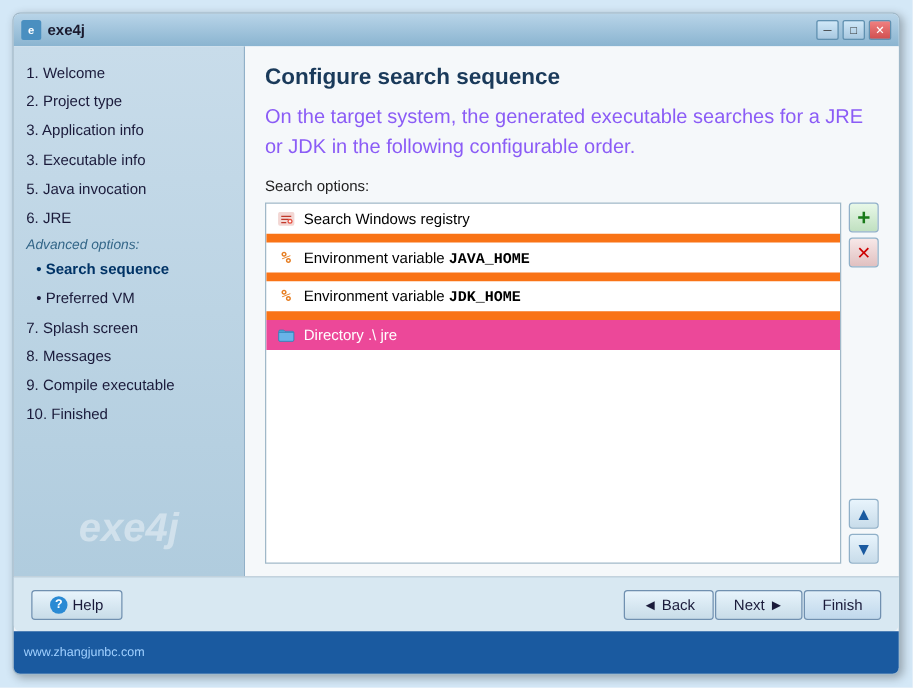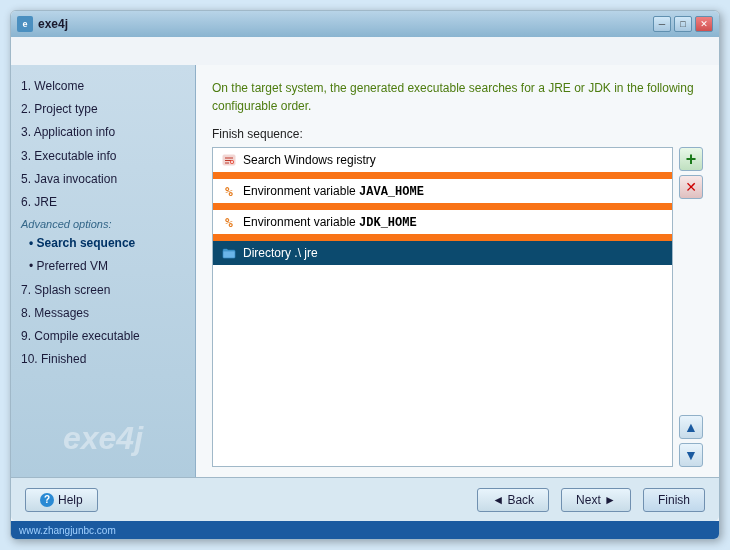--- a/index.html
+++ b/index.html
@@ -73,21 +73,20 @@
       color: #333;
     }
     .tb-btn.close {
       background: linear-gradient(to bottom, #f08080, #d05050);
       color: white;
     }
     .content {
       display: flex;
       flex: 1;
       overflow: hidden;
-      margin-top: 28px;
     }
     .sidebar {
       width: 185px;
       background: linear-gradient(to bottom, #c8dcea, #b0ccde);
       padding: 10px 0;
       overflow-y: auto;
       position: relative;
       border-right: 1px solid #90b0c8;
     }
     .sidebar-logo {
@@ -132,22 +131,22 @@
       background: #f5f8fa;
       padding: 14px 16px 10px;
     }
     .main-title {
       font-size: 18px;
       font-weight: bold;
       color: #1a3a5a;
       margin-bottom: 10px;
     }
     .main-desc {
-      font-size: 12px;
-      color: #4d7c0f;
+      font-size: 16px;
+      color: #8b5cf6;
       line-height: 1.5;
       margin-bottom: 12px;
     }
     .section-label {
       font-size: 12px;
       color: #222;
       margin-bottom: 6px;
     }
     .sequence-area {
       display: flex;
@@ -164,21 +163,21 @@
       display: flex;
       align-items: center;
       padding: 4px 8px;
       gap: 6px;
       cursor: pointer;
       font-size: 12px;
       border-bottom: 7px solid #f97316;
     }
     .seq-item:last-child { border-bottom: none; }
     .seq-item.selected {
-      background: #0c4a6e;
+      background: #ec4899;
       color: white;
     }
     .seq-icon {
       width: 16px;
       height: 16px;
       display: flex;
       align-items: center;
       justify-content: center;
       font-size: 11px;
       flex-shrink: 0;
@@ -227,38 +226,38 @@
       height: 44px;
       background: #d8e8f2;
       border-top: 1px solid #a0b8c8;
       display: flex;
       align-items: center;
       justify-content: space-between;
       padding: 0 14px;
       border-radius: 0 0 5px 5px;
     }
     .footer-left { display: flex; gap: 6px; }
-    .footer-right { display: flex; gap: 12px; }
+    .footer-right { display: flex; gap: 1px; }
     .foot-btn {
       padding: 4px 14px;
       border: 1px solid #7090b0;
       border-radius: 3px;
       background: linear-gradient(to bottom, #e8f4fc, #c8dce8);
       font-size: 12px;
       cursor: pointer;
       display: flex;
       align-items: center;
       gap: 4px;
       color: #1a1a3a;
     }
     .foot-btn.finish {
       background: linear-gradient(to bottom, #e0eef8, #c0d8ec);
     }
     .bottom-bar {
-      height: 18px;
+      height: 34px;
       background: #1a5aa0;
       border-radius: 0 0 5px 5px;
       display: flex;
       align-items: center;
       padding: 0 8px;
     }
     .bottom-bar-text {
       color: #a0d0ff;
       font-size: 10px;
     }
@@ -293,22 +292,23 @@
       <div class="nav-item sub active">• Search sequence</div>
       <div class="nav-item sub">• Preferred VM</div>
       <div class="nav-item">7.  Splash screen</div>
       <div class="nav-item">8.  Messages</div>
       <div class="nav-item">9.  Compile executable</div>
       <div class="nav-item">10. Finished</div>
       <div class="sidebar-logo">exe4j</div>
     </div>
 
     <div class="main">
+      <div class="main-title">Configure search sequence</div>
       <div class="main-desc">On the target system, the generated executable searches for a JRE or JDK in the following configurable order.</div>
-      <div class="section-label">Finish sequence:</div>
+      <div class="section-label">Search options:</div>
 
       <div class="sequence-area">
         <div class="sequence-list">
 
           <div class="seq-item">
             <span class="seq-icon registry">
               <svg width="14" height="14" viewBox="0 0 14 14">
                 <rect x="1" y="2" width="12" height="10" rx="1" fill="#c0392b" opacity="0.2" stroke="#c0392b" stroke-width="1"></rect>
                 <line x1="3" y1="5" x2="11" y2="5" stroke="#c0392b" stroke-width="1"></line>
                 <line x1="3" y1="7.5" x2="9" y2="7.5" stroke="#c0392b" stroke-width="1"></line>

